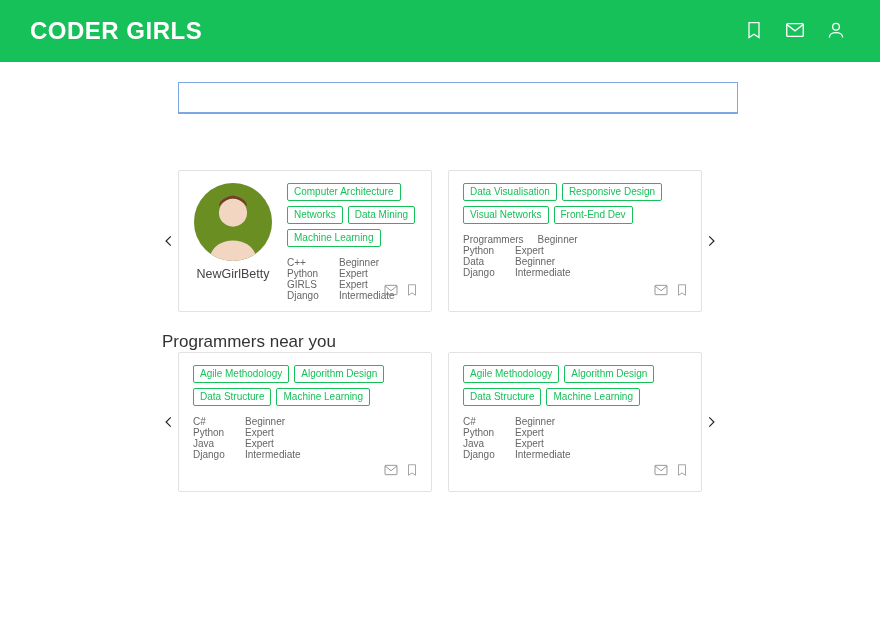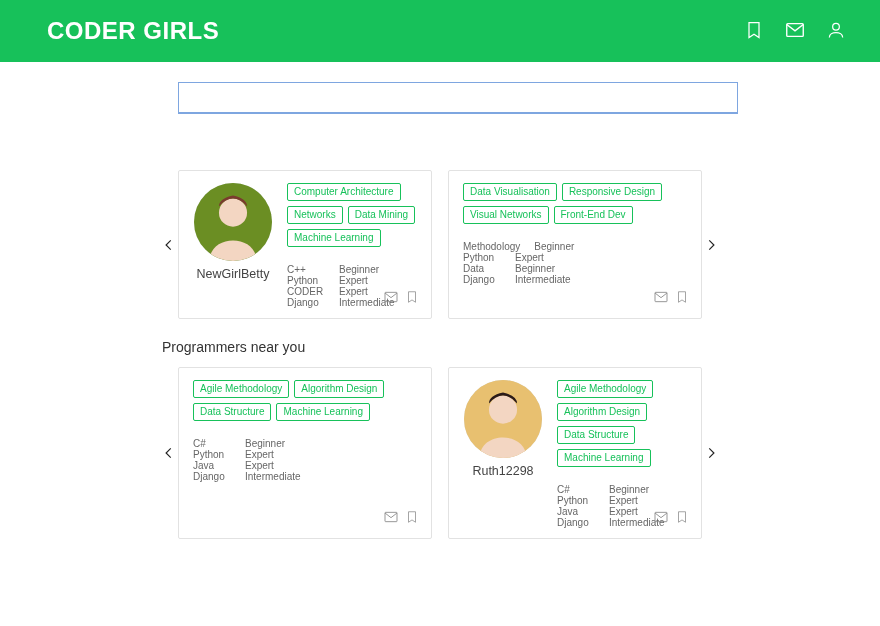--- a/index.html
+++ b/index.html
@@ -1,33 +1,33 @@
 <!DOCTYPE html>
 <html><head>
 <meta charset="utf-8">
 <style>
   *{box-sizing:border-box;margin:0;padding:0;font-family:-apple-system,BlinkMacSystemFont,"Segoe UI",Helvetica,Arial,sans-serif}
   body{width:880px;height:626px;background:#fff;overflow:hidden;color:#333;font-size:12px}
-  .topbar{background:#17c15a;height:62px;display:flex;align-items:center;justify-content:space-between;padding:0 34px 0 47px}
+  .topbar{background:#17c15a;height:62px;display:flex;align-items:center;justify-content:space-between;padding:0 34px 0 30px}
   .brand{color:#fff;font-size:24px;font-weight:700;letter-spacing:.5px}
   .topicons{display:flex;gap:20px;align-items:center}
   .topicons svg{stroke:#fff;fill:none;stroke-width:1.5}
   .page{padding:0 160px 0 160px}
-  .section-title{font-size:14px;color:#333;margin:20px 0 12px 2px;font-weight:400}
+  .section-title{font-size:17px;color:#333;margin:20px 0 0 2px;font-weight:400}
   .carousel{display:flex;align-items:center}
   .chev{width:18px;flex:0 0 18px;display:flex;align-items:center;justify-content:center;cursor:pointer;color:#333}
   .chev svg{stroke:#222;fill:none;stroke-width:2}
   .cards{flex:1;display:flex;gap:16px}
   .card{flex:1;border:1px solid #e2e2e2;border-radius:2px;background:#fff;padding:12px 14px 10px 14px;display:flex;flex-direction:column;min-height:140px;position:relative}
   .card-top{display:flex;gap:14px}
   .avatar{width:78px;height:78px;border-radius:50%;flex:0 0 78px;background:#cfd8dc;display:flex;align-items:center;justify-content:center;overflow:hidden}
   .avatar svg{width:100%;height:100%}
   .username{font-size:12.5px;margin-top:6px;color:#444}
   .left{display:flex;flex-direction:column;align-items:center;width:80px;text-align:left}
-  .right{flex:1;display:flex;flex-direction:column;gap:13px}
+  .right{flex:1;display:flex;flex-direction:column;gap:6px}
   .tagrow{display:flex;flex-wrap:wrap;gap:5px}
   .tag{border:1px solid #17c15a;color:#17c15a;font-size:10px;padding:2px 6px;border-radius:2px;line-height:1.2;white-space:nowrap}
   .skills{font-size:10px;color:#666;margin-top:4px}
   .skillrow{display:flex;gap:14px}
   .skillrow span:first-child{min-width:38px}
   .cardactions{position:absolute;right:12px;bottom:10px;display:flex;gap:6px}
   .cardactions svg{stroke:#888;fill:none;stroke-width:1.3}
   
   .searchwrap{position:absolute;left:178px;top:82px;width:560px;background:#fff;border:1px solid #7ea6e0;z-index:10}
   .searchinput{width:100%;height:30px;border:none;border-bottom:1px solid #7ea6e0;padding:0 10px;font-size:12px;outline:none}
@@ -99,21 +99,21 @@
           <div class="skills">
                 <div class="skillrow">
                   <span>C++</span>
                   <span>Beginner</span>
                 </div>
                 <div class="skillrow">
                   <span>Python</span>
                   <span>Expert</span>
                 </div>
                 <div class="skillrow">
-                  <span>CODER</span>
+                  <span>GIRLS</span>
                   <span>Expert</span>
                 </div>
                 <div class="skillrow">
                   <span>Django</span>
                   <span>Intermediate</span>
                 </div>
               </div>
         </div>
       </div>
       <div class="cardactions">
@@ -130,21 +130,21 @@
       <div class="card-top">
         <div class="right">
           <div class="tagrow">
                 <span class="tag">Data Visualisation</span>
                 <span class="tag">Responsive Design</span>
                 <span class="tag">Visual Networks</span>
                 <span class="tag">Front-End Dev</span>
               </div>
           <div class="skills">
                 <div class="skillrow">
-                  <span>Methodology</span>
+                  <span>Programmers</span>
                   <span>Beginner</span>
                 </div>
                 <div class="skillrow">
                   <span>Python</span>
                   <span>Expert</span>
                 </div>
                 <div class="skillrow">
                   <span>Data</span>
                   <span>Beginner</span>
                 </div>
@@ -215,31 +215,20 @@
                 <rect x="3" y="5" width="18" height="14" rx="1"></rect>
                 <path d="M3 6l9 7 9-7"></path>
               </svg></span>
         <span><svg width="14" height="16" viewBox="0 0 24 24">
                 <path d="M6 3h12v18l-6-4-6 4z"></path>
               </svg></span>
       </div>
         </div>
         <div class="card">
       <div class="card-top">
-        <div class="left">
-          <div class="avatar">
-                <svg viewBox="0 0 100 100">
-                  <rect width="100" height="100" fill="#e8c070"></rect>
-                  <circle cx="50" cy="38" r="18" fill="#f3d6c2"></circle>
-                  <path d="M20 100 C20 65 80 65 80 100 Z" fill="#f3d6c2"></path>
-                  <path d="M32 30 Q50 10 68 30 Q68 20 50 16 Q32 20 32 30 Z" fill="#2b1b18"></path>
-                </svg>
-              </div>
-          <div class="username">Ruth12298</div>
-        </div>
         <div class="right">
           <div class="tagrow">
                 <span class="tag">Agile Methodology</span>
                 <span class="tag">Algorithm Design</span>
                 <span class="tag">Data Structure</span>
                 <span class="tag">Machine Learning</span>
               </div>
           <div class="skills">
                 <div class="skillrow">
                   <span>C#</span>

